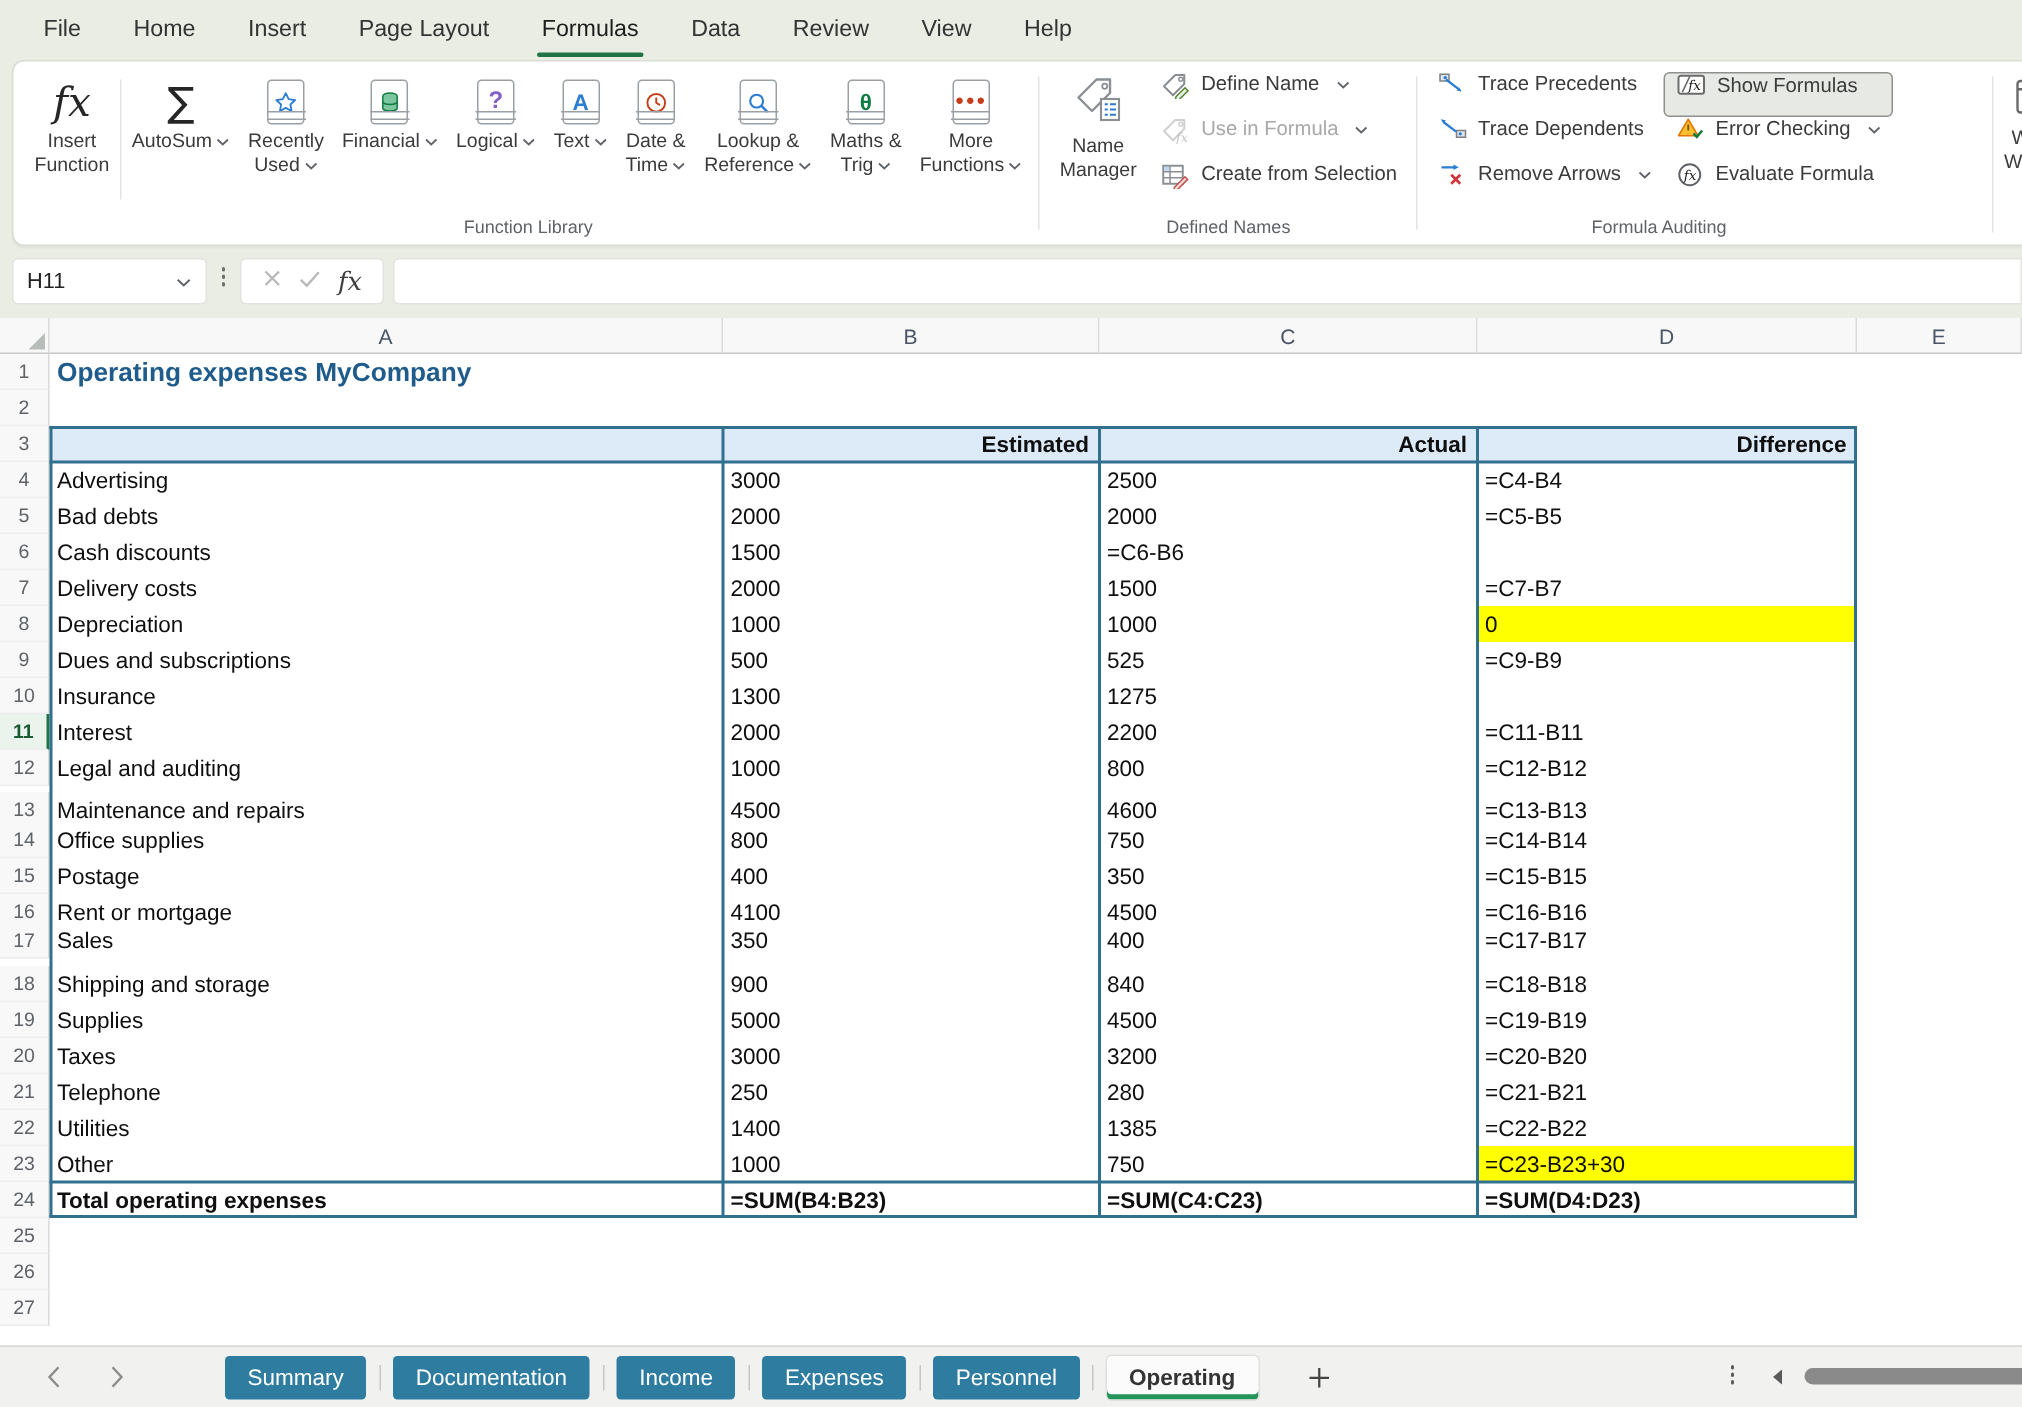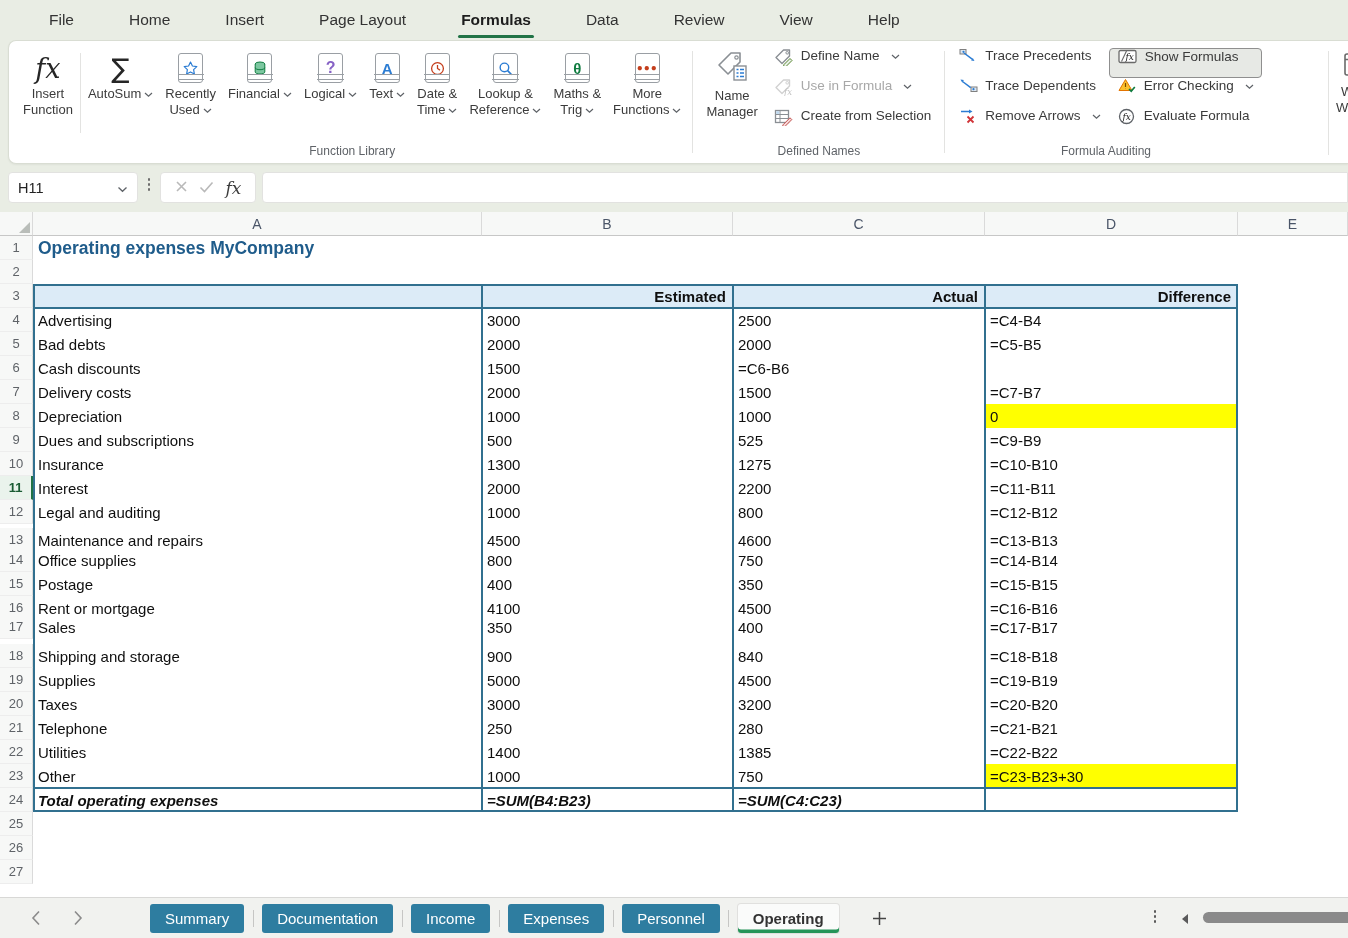--- a/index.html
+++ b/index.html
@@ -1,22 +1,22 @@
 <!DOCTYPE html>
 <html><head>
 <meta charset="utf-8">
 <style>
   * { margin:0; padding:0; box-sizing:border-box; }
   html,body { width:1348px; height:938px; overflow:hidden; }
   body { position:relative; background:#e9ede4; font-family:"Liberation Sans",sans-serif; cursor:default; }
 
   
   .menubar { position:absolute; top:0; left:0; right:0; height:40px; display:flex; align-items:center; padding-left:28px; gap:33px; }
-  .mtab { font-size:15.5px; color:#333; position:relative; padding:9px 1px;margin-left:20px; }
-  .mtab.active { font-weight:700; color:#1d1d1d; }
+  .mtab { font-size:15.5px; color:#333; position:relative; padding:9px 1px; }
+  .mtab.active { font-weight:400; color:#1d1d1d; }
   .mtab.active::after { content:''; position:absolute; left:-2px; right:-2px; bottom:0px; height:3.5px; background:#217346; border-radius:2px; }
 
   
   .ribbon { position:absolute; top:40px; left:8px; right:0; height:124px; background:#fff; border:1px solid #d9ddd3; border-right:none; border-radius:8px 0 0 8px; box-shadow:0 1px 2px rgba(0,0,0,.05); display:flex; align-items:stretch; padding-left:4px; overflow:hidden; }
   .rgroup { display:flex; flex-direction:column; padding:2px 4px 0; }
   .rbuttons { flex:1; display:flex; align-items:flex-start; }
   .rlabel { height:20px; line-height:16px; text-align:center; font-size:12px; color:#5f6368; }
   .vsep { width:1px; background:#e3e3e1; margin:10px 1px; align-self:stretch; }
   .bigbtn { display:flex; flex-direction:column; align-items:center; padding:7px 6px 0; border-radius:4px; }
   .bigbtn .bicon { height:36px; display:flex; align-items:center; justify-content:center; }
@@ -50,21 +50,21 @@
   .ch { background:#f7f8f7; border-right:1px solid #dadada; border-bottom:1px solid #c7c7c7; display:flex; align-items:center; justify-content:center; font-size:14px; color:#4a5568; }
   .corner { position:relative; }
   .corner::after { content:''; position:absolute; right:2px; bottom:2px; border-style:solid; border-width:0 0 11px 11px; border-color:transparent transparent #b9bdb9 transparent; }
   .grow { position:absolute; left:0; right:0; height:24px; display:grid; grid-template-columns:33px 449px 251px 252px 253px 1fr; }
   .rh { background:#f7f8f7; border-right:1px solid #dadada; border-bottom:1px solid #ededed; display:flex; align-items:center; justify-content:center; font-size:13px; color:#5f6368; }
   .rh.sel { background:#eaf3ec; border-right:2.5px solid #217346; color:#1a5b33; font-weight:700; }
   .cell { display:flex; align-items:center; font-size:15px; color:#0f0f0f; padding:0 5px; white-space:nowrap; overflow:visible; }
   .cell.hdrfill { background:#dcebf7; }
   .cell.rightbold { justify-content:flex-end; font-weight:700; padding-right:7px; }
   .cell.yellow { background:#ffff00; }
-  .cell.bold { font-weight:700;font-style:italic; }
+  .cell.bold { font-weight:700; }
   .titlecell { font-size:17.5px; font-weight:700; color:#1f5c8b; }
   .tline { position:absolute; background:#31708f; }
 
   
   .tabbar { position:absolute; left:0; right:0; bottom:0; height:41px; background:#f1f2ef; border-top:1px solid #d8d8d6; display:flex; align-items:center; }
   .navs { display:flex; gap:22px; padding:0 20px 0 26px; }
   .navbtn { width:20px; height:20px; display:flex; align-items:center; justify-content:center; }
   .tabs { display:flex; align-items:center; margin-left:42px; }
   .stab { height:29px; display:flex; align-items:center; padding:0 15px; border-radius:3px; background:#2e7da0; color:#fff; font-size:15px; position:relative; }
   .stab.active { background:#fafbfa; color:#333; font-weight:700; box-shadow:inset 0 -3.5px 0 #259458, 0 0 0 1px #e0e0de; }
@@ -471,21 +471,20 @@
         <div class="cell">500</div>
         <div class="cell">525</div>
         <div class="cell">=C9-B9</div>
         <div class="cell"></div>
       </div>
       <div class="grow" style="top: 240px;">
         <div class="rh">10</div>
         <div class="cell">Insurance</div>
         <div class="cell">1300</div>
         <div class="cell">1275</div>
-        <div class="cell">=C10-B10</div>
         <div class="cell"></div>
       </div>
       <div class="grow" style="top: 264px;">
         <div class="rh sel">11</div>
         <div class="cell">Interest</div>
         <div class="cell">2000</div>
         <div class="cell">2200</div>
         <div class="cell">=C11-B11</div>
         <div class="cell"></div>
       </div>
@@ -583,20 +582,21 @@
         <div class="cell">1000</div>
         <div class="cell">750</div>
         <div class="cell yellow">=C23-B23+30</div>
         <div class="cell"></div>
       </div>
       <div class="grow" style="top: 576px;">
         <div class="rh">24</div>
         <div class="cell bold">Total operating expenses</div>
         <div class="cell bold">=SUM(B4:B23)</div>
         <div class="cell bold">=SUM(C4:C23)</div>
+        <div class="cell bold">=SUM(D4:D23)</div>
         <div class="cell"></div>
       </div>
       <div class="grow" style="top: 600px;">
         <div class="rh">25</div>
         <div class="cell"></div>
         <div class="cell"></div>
         <div class="cell"></div>
         <div class="cell"></div>
         <div class="cell"></div>
       </div>

